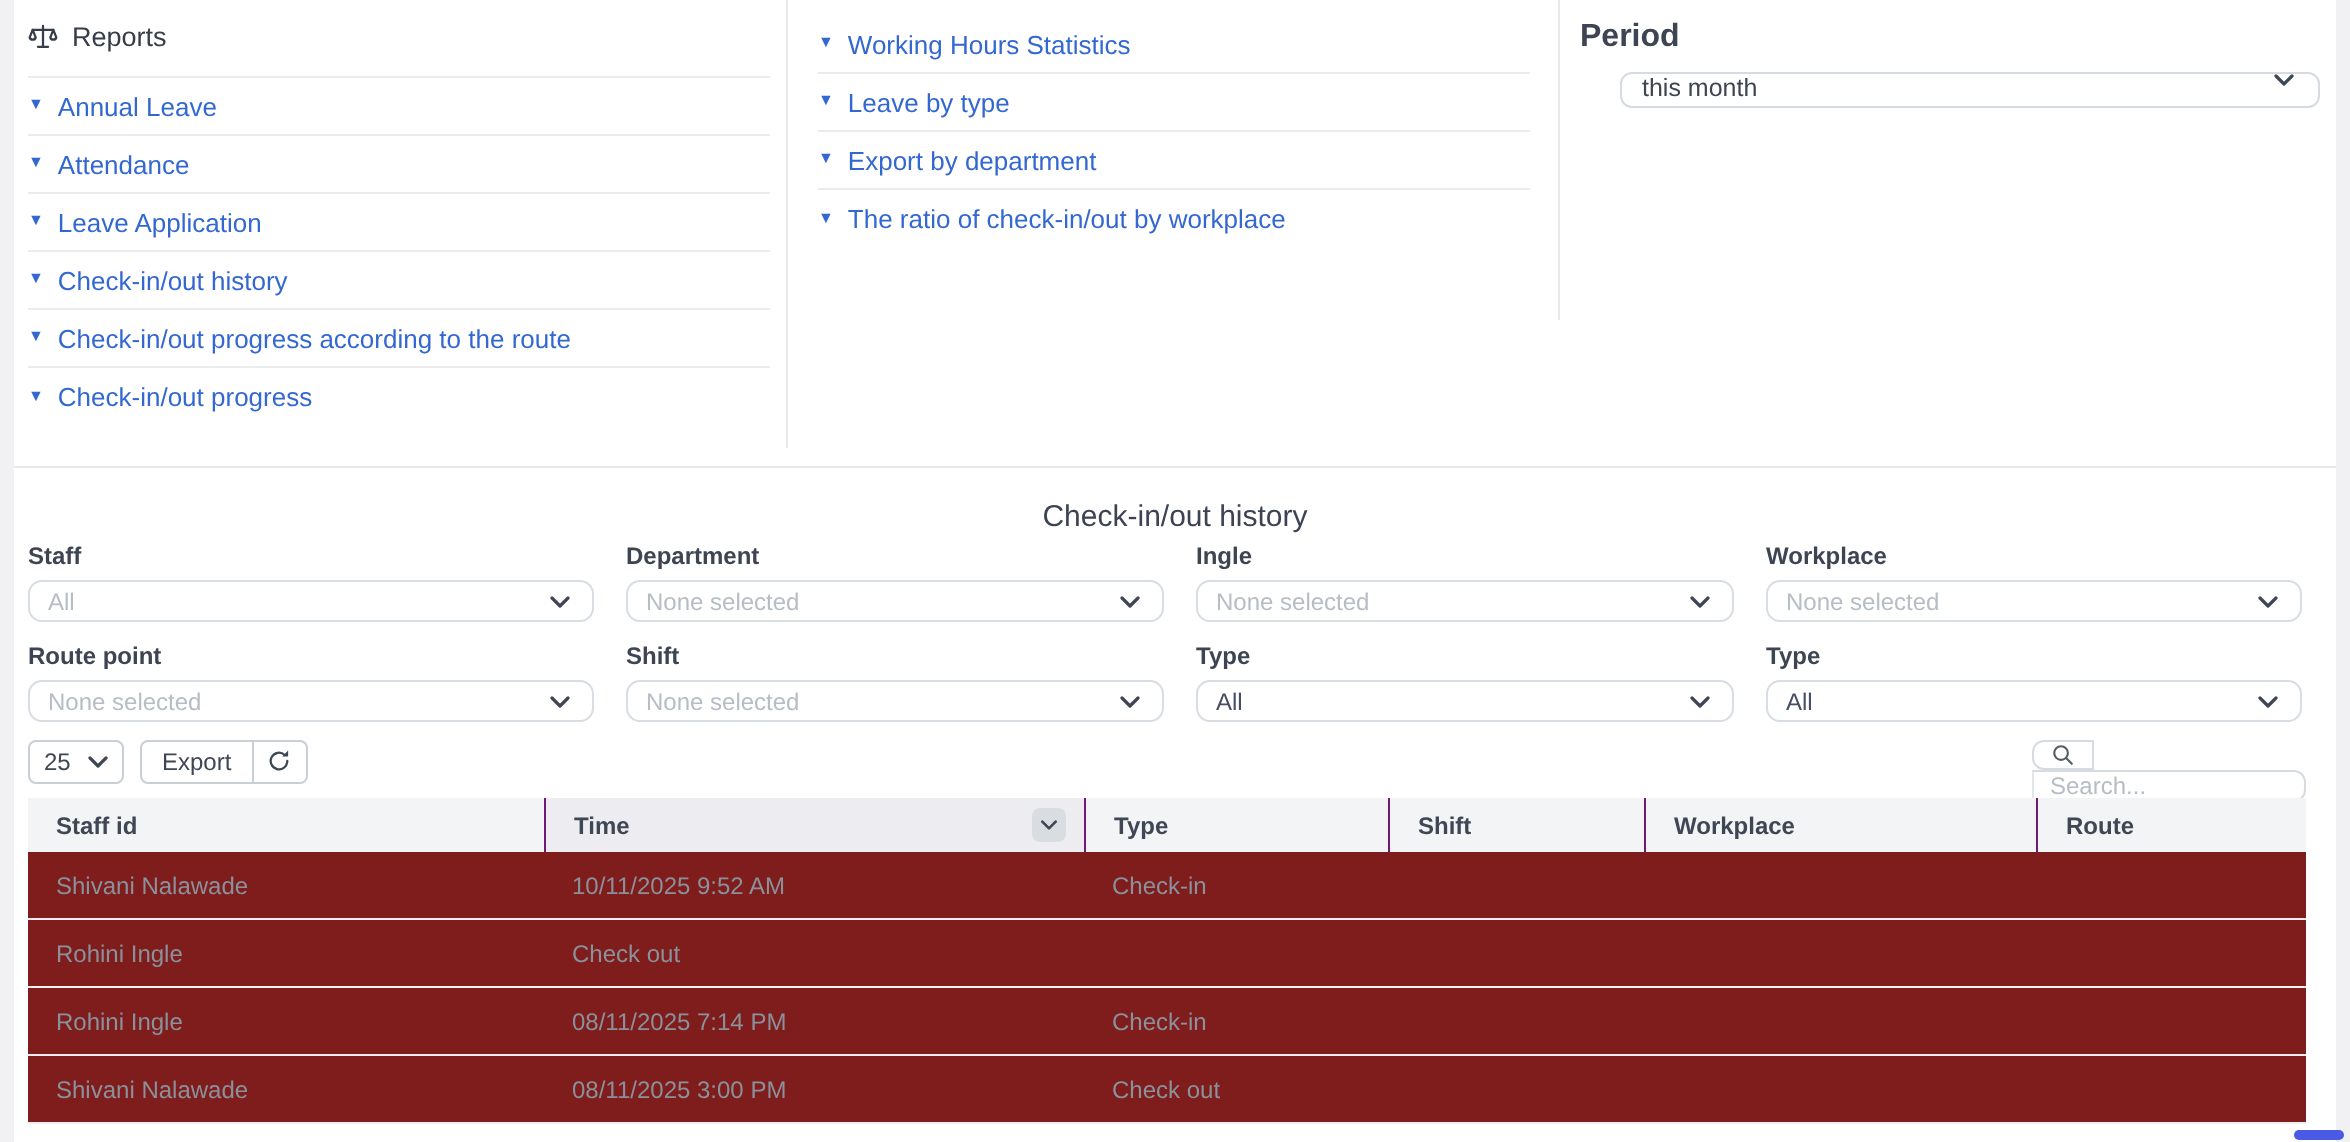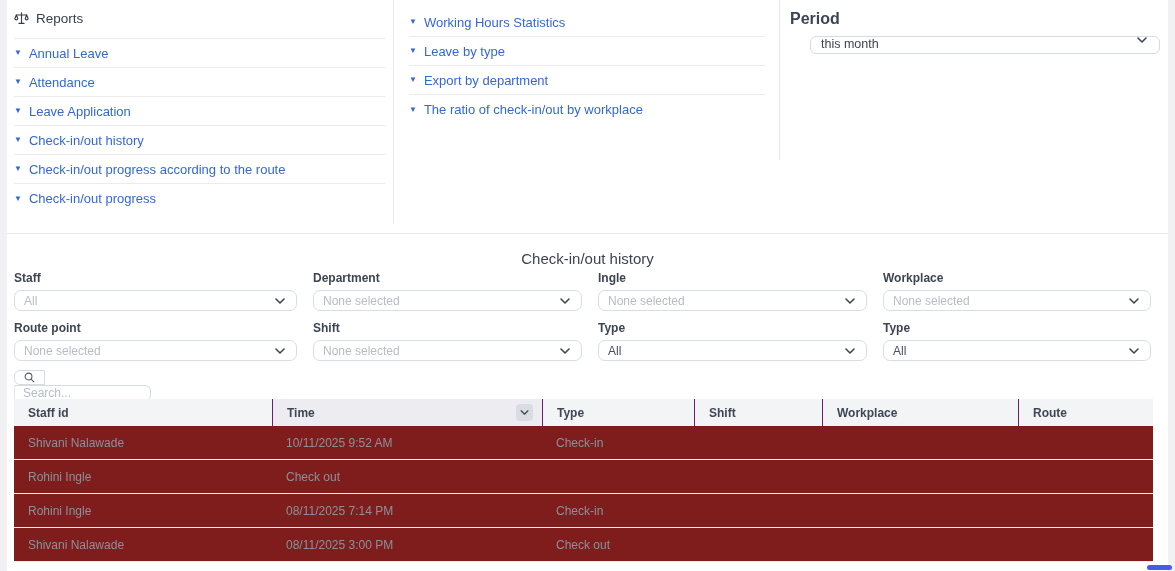--- a/index.html
+++ b/index.html
@@ -255,20 +255,37 @@
         <div class="select">
           <span class="sval">All</span>
           <svg viewBox="0 0 10 6" class="chev">
             <path d="M1 1l4 4 4-4"></path>
           </svg>
         </div>
       </div>
     </div>
 
   <div id="toolbar">
+    <div class="tb-left">
+      <div class="pagesize">
+        <span>25</span>
+        <svg class="chev" viewBox="0 0 10 6">
+            <path d="M1 1l4 4 4-4"></path>
+          </svg>
+      </div>
+      <div class="btn-group">
+        <button class="btn export">Export</button>
+        <button class="btn refresh">
+          <svg viewBox="0 0 16 16">
+            <path class="st" d="M13.1 8A5.1 5.1 0 1 1 11.5 4.3"></path>
+            <path class="fl" d="M13.6 1.6v3.6h-3.6z"></path>
+          </svg>
+        </button>
+      </div>
+    </div>
     <div class="search-group">
       <button class="search-btn">
         <svg viewBox="0 0 16 16">
           <circle class="st" cx="6.8" cy="6.8" r="4.2"></circle>
           <path class="st" d="M10.2 10.2 13.4 13.4"></path>
         </svg>
       </button>
       <input class="search-input" type="text" placeholder="Search..." style="">
     </div>
   </div>

